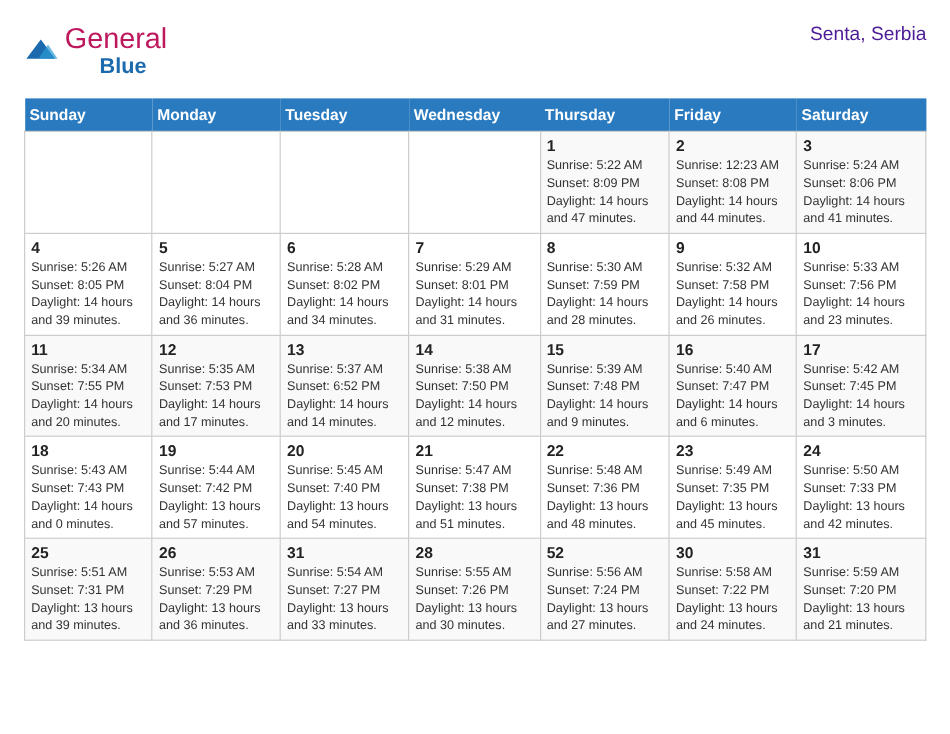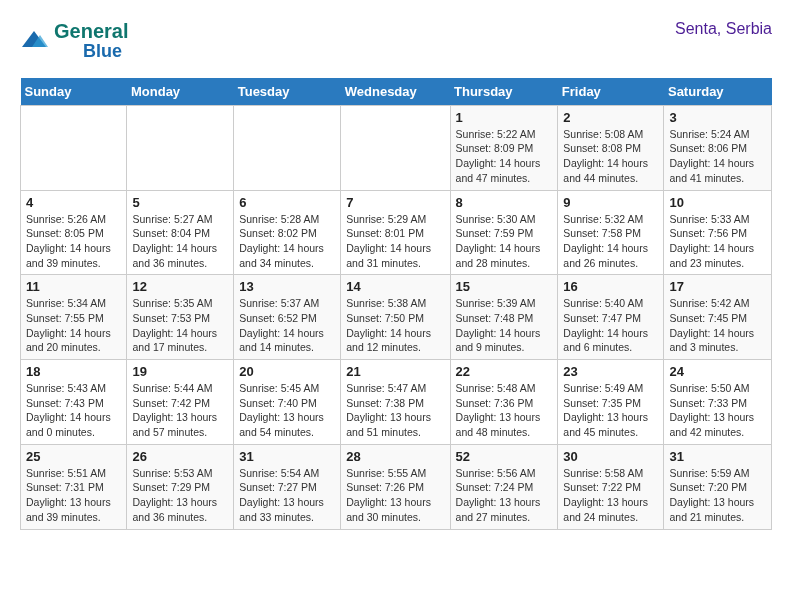--- a/index.html
+++ b/index.html
@@ -19,23 +19,23 @@
     .logo {
       display: flex;
       align-items: center;
     }
     .logo-text {
       display: flex;
       flex-direction: column;
       line-height: 1.1;
     }
     .logo-general {
-      font-size: 20px;
-      font-weight: bold;
-      color: #0f766e;
+      font-size: 24px;
+      font-weight: normal;
+      color: #be185d;
     }
     .logo-blue {
       font-size: 18px;
       font-weight: bold;
       color: #1a6aad;
       margin-left: 29px;
     }
     .logo-icon {
       width: 28px;
       height: 28px;
@@ -134,21 +134,21 @@
         <td class="empty-cell"></td>
         <td class="empty-cell"></td>
         <td>
           <span class="day-num">1</span>
           <div class="day-info">Sunrise: 5:22 AM
 Sunset: 8:09 PM
 Daylight: 14 hours and 47 minutes.</div>
         </td>
         <td>
           <span class="day-num">2</span>
-          <div class="day-info">Sunrise: 5:08 AM
+          <div class="day-info">Sunrise: 12:23 AM
 Sunset: 8:08 PM
 Daylight: 14 hours and 44 minutes.</div>
         </td>
         <td>
           <span class="day-num">3</span>
           <div class="day-info">Sunrise: 5:24 AM
 Sunset: 8:06 PM
 Daylight: 14 hours and 41 minutes.</div>
         </td>
       </tr>

